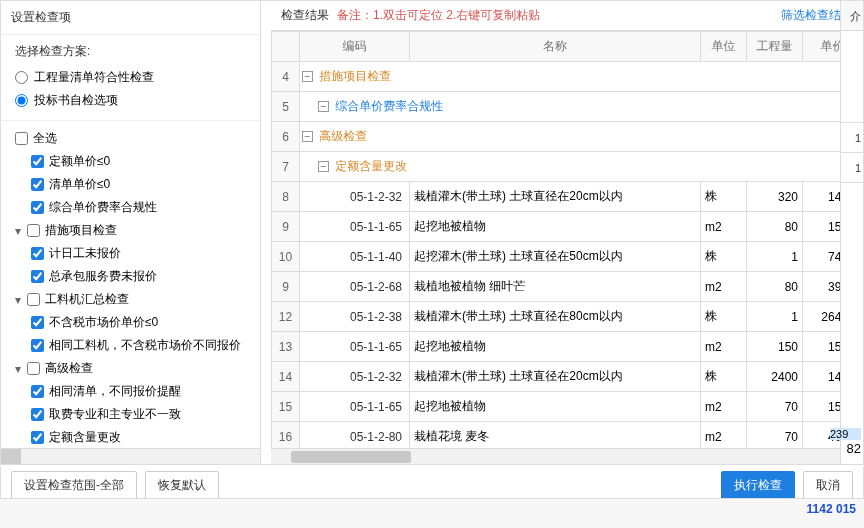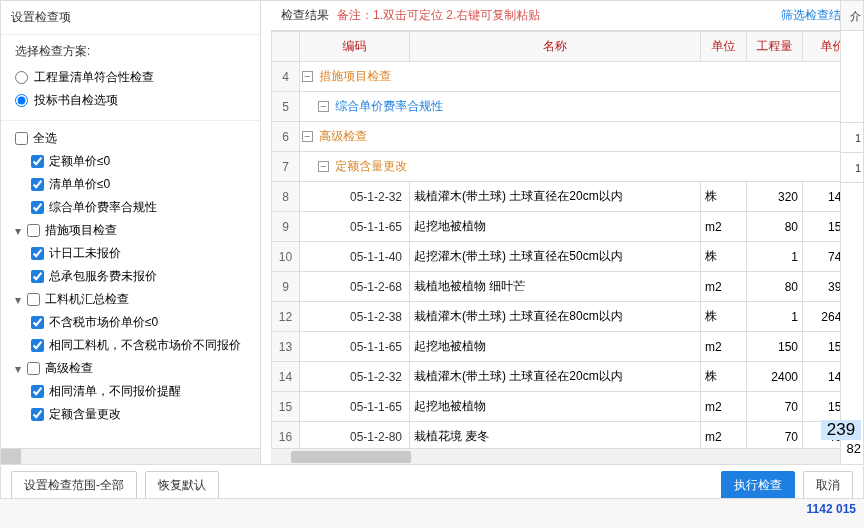--- a/index.html
+++ b/index.html
@@ -21,21 +21,21 @@
 .hscroll::before { content:''; position:absolute; left:0; top:0; width:20px; height:100%; background:#ccc; }
 
 .right-panel { flex: 1; display: flex; flex-direction: column; min-width: 0; }
 .result-header { display: flex; align-items: center; padding: 6px 10px; border-bottom: 1px solid #ddd; }
 .result-title { color: #333; margin-right: 8px; }
 .result-note { color: #d9534f; }
 .result-filter { margin-left: auto; color: #1e7fe0; cursor: pointer; }
 .grid-wrap { flex: 1; overflow: hidden; position: relative; }
 table { border-collapse: collapse; width: 100%; table-layout: fixed; }
 th, td { border: 1px solid #ddd; padding: 0 4px; height: 30px; text-align: left; overflow: hidden; white-space: nowrap; text-overflow: ellipsis; }
-th { background: #f8f8f8; text-align: center; font-weight: normal; color: #b91c1c; }
+th { background: #f8f8f8; text-align: center; font-weight: normal; color: #737373; }
 td.num { text-align: right; }
 td.idx { text-align: center; background: #f8f8f8; color: #666; }
 .tree-cell { color: #d9882b; }
 .tree-cell.blue, .blue { color: #1e7fe0; }
 .expander { display: inline-block; width: 11px; height: 11px; border: 1px solid #999; text-align: center; line-height: 9px; font-size: 10px; color: #666; margin-right: 3px; background: #fff; }
 .indent0 { padding-left: 2px; }
 .indent1 { padding-left: 18px; }
 .code-cell { padding-left: 50px; color: #333; }
 .footer { position: absolute; left: 0; right: 0; bottom: 22px; height: 40px; border: 1px solid #ddd; border-top: none; background: #fff; display: flex; align-items: center; padding: 0 10px; }
 .btn { border: 1px solid #ccc; background: #fff; padding: 5px 12px; cursor: pointer; color: #333; border-radius: 2px; }
@@ -115,20 +115,24 @@
             <span class="caret">▾</span>
             <input type="checkbox" style="">
             <span>高级检查</span>
           </div>
           <div class="tree-item level1">
             <input type="checkbox" checked="" style="">
             <span>相同清单，不同报价提醒</span>
           </div>
           <div class="tree-item level1">
             <input type="checkbox" checked="" style="">
+            <span>取费专业和主专业不一致</span>
+          </div>
+          <div class="tree-item level1">
+            <input type="checkbox" checked="" style="">
             <span>定额含量更改</span>
           </div>
         </div>
     </div>
     <div class="hscroll"></div>
   </div>
 
   <div class="right-panel">
     <div class="result-header">
       <span class="result-title">检查结果</span>
@@ -249,21 +253,21 @@
     </div>
     <div class="grid-hscroll"></div>
   </div>
 </div>
 
 <div class="extra-col">
   <div class="cell hdr">介</div>
   <div class="cell" style="height:92px"></div>
   <div class="cell">1</div>
   <div class="cell">1</div>
-  <div style="position:absolute; bottom:24px; right:2px; background:#cfe6ff; width:40px; text-align:center; font-size:17px;">239</div>
+  <div style="position:absolute; bottom:24px; right:2px; background:#cfe6ff; width:31px; text-align:left; font-size:11px;">239</div>
   <div style="position:absolute; bottom:8px; right:2px; width:20px; text-align:right; font-size:13px;">82</div>
 </div>
 
 <div class="footer">
   <button class="btn">设置检查范围-全部</button>
   <button class="btn">恢复默认</button>
   <div class="footer-right">
     <button class="btn btn-primary">执行检查</button>
     <button class="btn">取消</button>
   </div>

